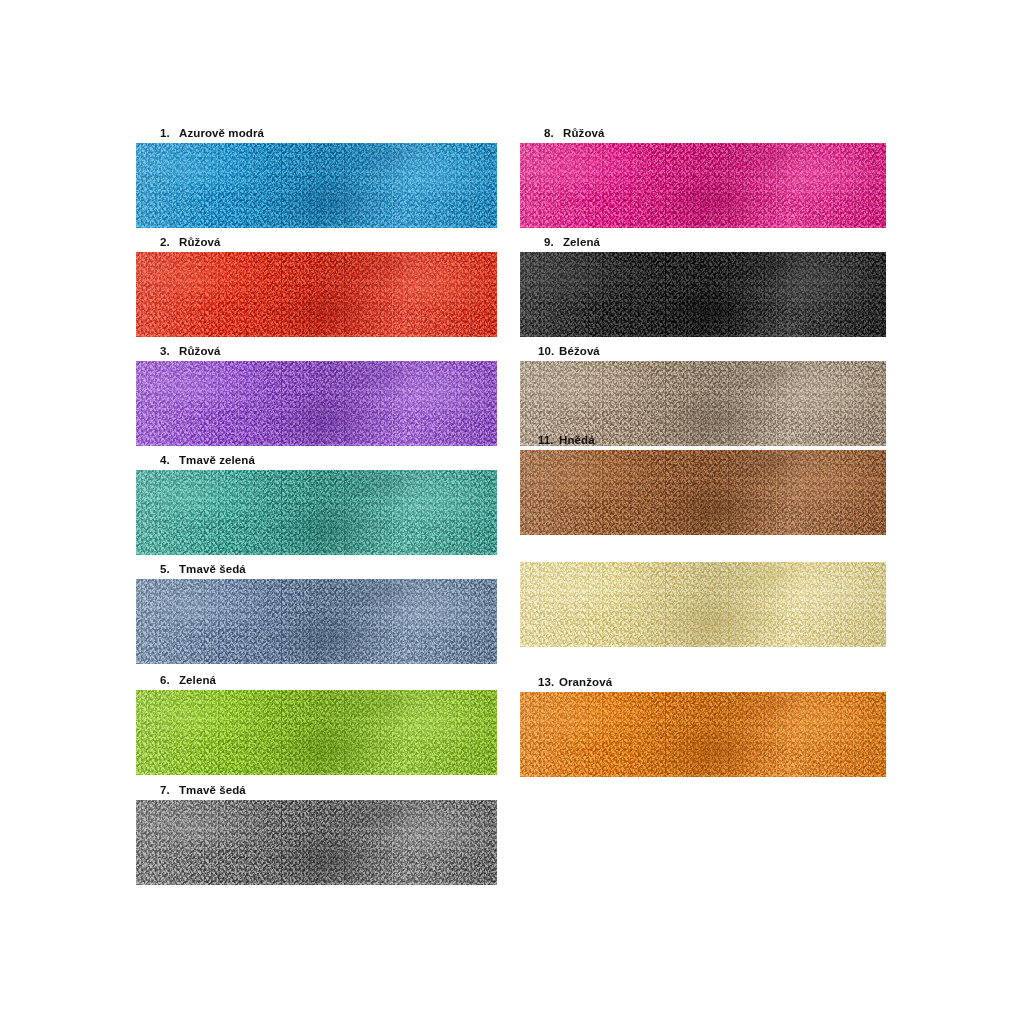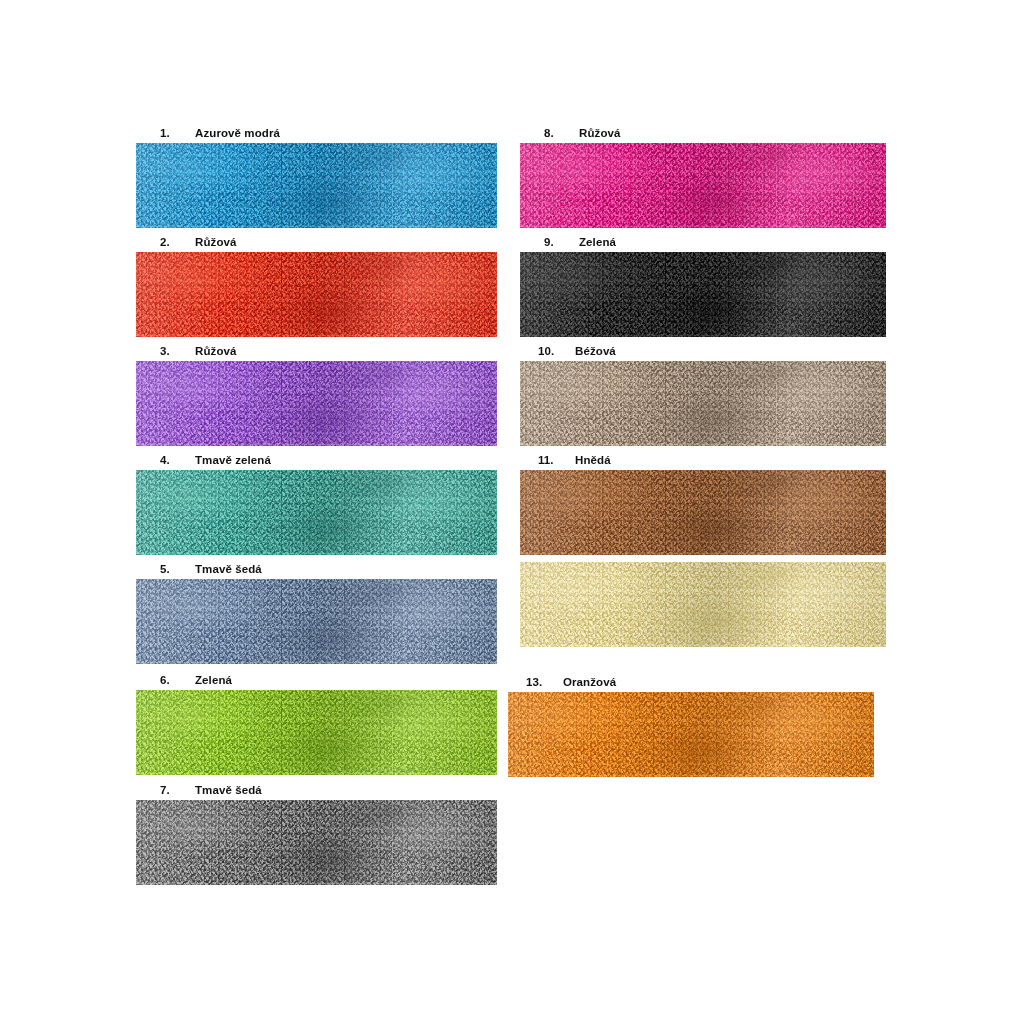--- a/index.html
+++ b/index.html
@@ -21,21 +21,21 @@
     letter-spacing:.1px;
     white-space:nowrap;
     line-height:14px;
     margin-bottom:3px;
     display:flex;
     align-items:baseline;
   }
   .swatch-label .num{display:inline-block;}
   .swatch-label.single .num{width:19px;}
   .swatch-label.double .num{width:21px;}
-  .swatch-label .nm{display:inline-block;margin-left:16px;}
+  .swatch-label .nm{display:inline-block;}
 
   .swatch-chip{
     position:relative;
     overflow:hidden;
     background-color:var(--base);
   }
   
   .tex{position:absolute;inset:0;}
   .tex.a{
     background-image:
@@ -201,21 +201,21 @@
         <span class="nm">Béžová</span>
       </div>
       <div class="swatch-chip" style="width: 366px; height: 85px; --base: #a89382; --hi: #d3c2ad; --lo: #6f5c4a;">
         <div class="tex a"></div>
         <div class="tex b"></div>
         <div class="tex c"></div>
         <div class="tex d"></div>
         <div class="sheen"></div>
       </div>
     </div>
-    <div class="swatch-item" style="left: 520px; top: 453px; width: 382px;">
+    <div class="swatch-item" style="left: 520px; top: 433px; width: 382px;">
       <div class="swatch-label double" style="padding-left: 18px;">
         <span class="num">11.</span>
         <span class="nm">Hnědá</span>
       </div>
       <div class="swatch-chip" style="width: 366px; height: 85px; --base: #9e6239; --hi: #c98d5c; --lo: #63371a;">
         <div class="tex a"></div>
         <div class="tex b"></div>
         <div class="tex c"></div>
         <div class="tex d"></div>
         <div class="sheen"></div>
@@ -223,21 +223,21 @@
     </div>
     <div class="swatch-item" style="left: 520px; top: 562px; width: 366px;">
       <div class="swatch-chip" style="width: 366px; height: 85px; --base: #e8dc9b; --hi: #f7f0c8; --lo: #c2ae5d;">
         <div class="tex a"></div>
         <div class="tex b"></div>
         <div class="tex c"></div>
         <div class="tex d"></div>
         <div class="sheen"></div>
       </div>
     </div>
-    <div class="swatch-item" style="left: 508px; top: 675px; width: 334px;">
+    <div class="swatch-item" style="left: 520px; top: 675px; width: 334px;">
       <div class="swatch-label double" style="padding-left: 18px;">
         <span class="num">13.</span>
         <span class="nm">Oranžová</span>
       </div>
       <div class="swatch-chip" style="width: 366px; height: 85px; --base: #e87b0c; --hi: #ffa944; --lo: #a84e00;">
         <div class="tex a"></div>
         <div class="tex b"></div>
         <div class="tex c"></div>
         <div class="tex d"></div>
         <div class="sheen"></div>

